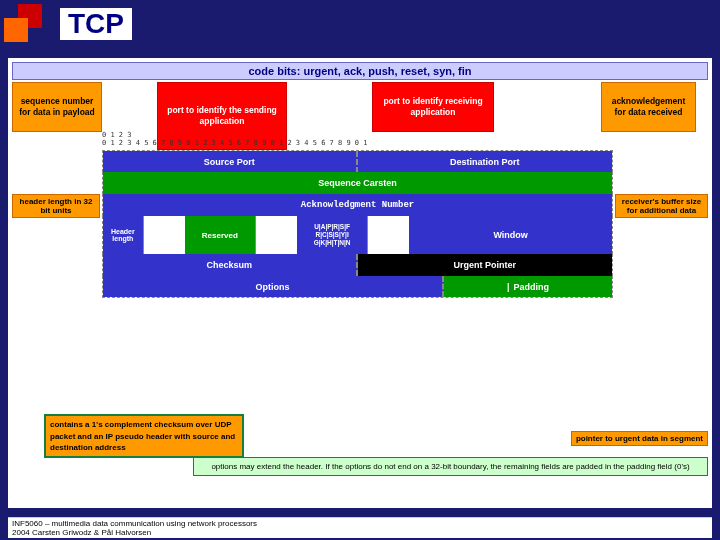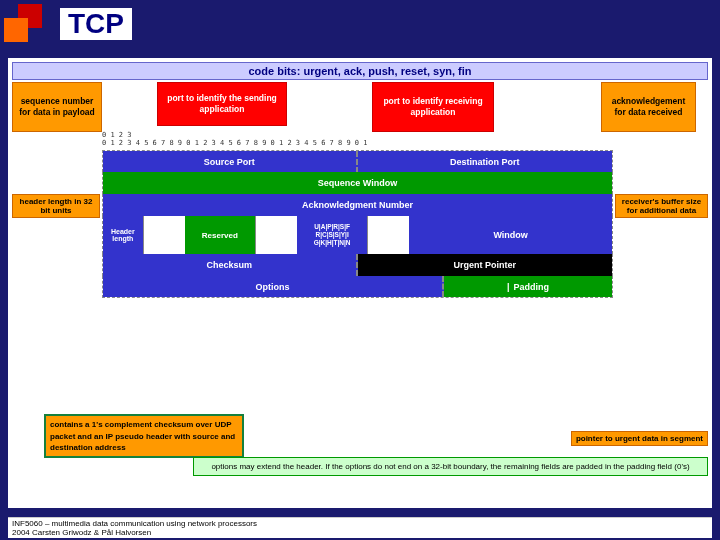--- a/index.html
+++ b/index.html
@@ -97,21 +97,21 @@
       left: 145px;
       top: 0;
       width: 130px;
       background: #ff0000;
       border: 1px solid #cc0000;
       font-size: 9px;
       font-weight: bold;
       padding: 2px 3px;
       color: white;
       text-align: center;
-      height: 44px;
+      height: 68px;
       display: flex;
       align-items: center;
       justify-content: center;
     }
 
     .ann-port-recv {
       position: absolute;
       left: 360px;
       top: 0;
       width: 122px;
@@ -197,20 +197,21 @@
       width: 100%;
       background: #3333cc;
       color: white;
     }
 
     
     .row-ack .cell-acknum {
       width: 100%;
       background: #3333cc;
       color: white;
+      font-family: Liberation Mono, monospace;
     }
 
     
     .row-header-flags {
       height: 40px;
       gap: 41px;
     }
     .row-header-flags .cell-hlength {
       width: 8%;
       background: #3333cc;
@@ -363,21 +364,21 @@
     <div class="right-ann" style="position:absolute; right:0; top:44px; width:93px; font-size:8px; padding:2px; z-index:2; background:#ff9900; border:1px solid #cc6600;">receiver's buffer size for additional data</div>
 
     <div class="grid-inner">
 
       <div class="tcp-row row-source-dest" style="border:1px dashed #888; border-bottom:none;">
         <div class="cell cell-source" style="width:50%; background:#3333cc; color:white; border-right:2px dashed #888; justify-content:center; font-size:9px; font-weight:bold; height:22px; display:flex; align-items:center;">Source Port</div>
         <div class="cell cell-dest" style="width:50%; background:#3333cc; color:white; justify-content:center; font-size:9px; font-weight:bold; height:22px; display:flex; align-items:center;">Destination Port</div>
       </div>
 
       <div class="tcp-row row-seq" style="border:1px dashed #888; border-top:none; border-bottom:none;">
-        <div class="cell cell-seqnum" style="width:100%; background:#009900; color:white; justify-content:center; font-size:9px; font-weight:bold; height:22px; display:flex; align-items:center;">Sequence Window</div>
+        <div class="cell cell-seqnum" style="width:100%; background:#009900; color:white; justify-content:center; font-size:9px; font-weight:bold; height:22px; display:flex; align-items:center;">Sequence Carsten</div>
       </div>
 
       <div class="tcp-row row-ack" style="border:1px dashed #888; border-top:none; border-bottom:none;">
         <div class="cell cell-acknum" style="width:100%; background:#3333cc; color:white; justify-content:center; font-size:9px; font-weight:bold; height:22px; display:flex; align-items:center;">Acknowledgment Number</div>
       </div>
 
       <div class="tcp-row row-header-flags" style="border:1px dashed #888; border-top:none; border-bottom:none; height:38px; display:flex;">
         <div class="cell cell-hlength" style="width:8%; background:#3333cc; color:white; border-right:1px solid #888; font-size:7px; display:flex; flex-direction:column; align-items:center; justify-content:center; text-align:center; padding:1px;">
           <span style="display:block;">Header</span>
           <span style="display:block;">length</span>

